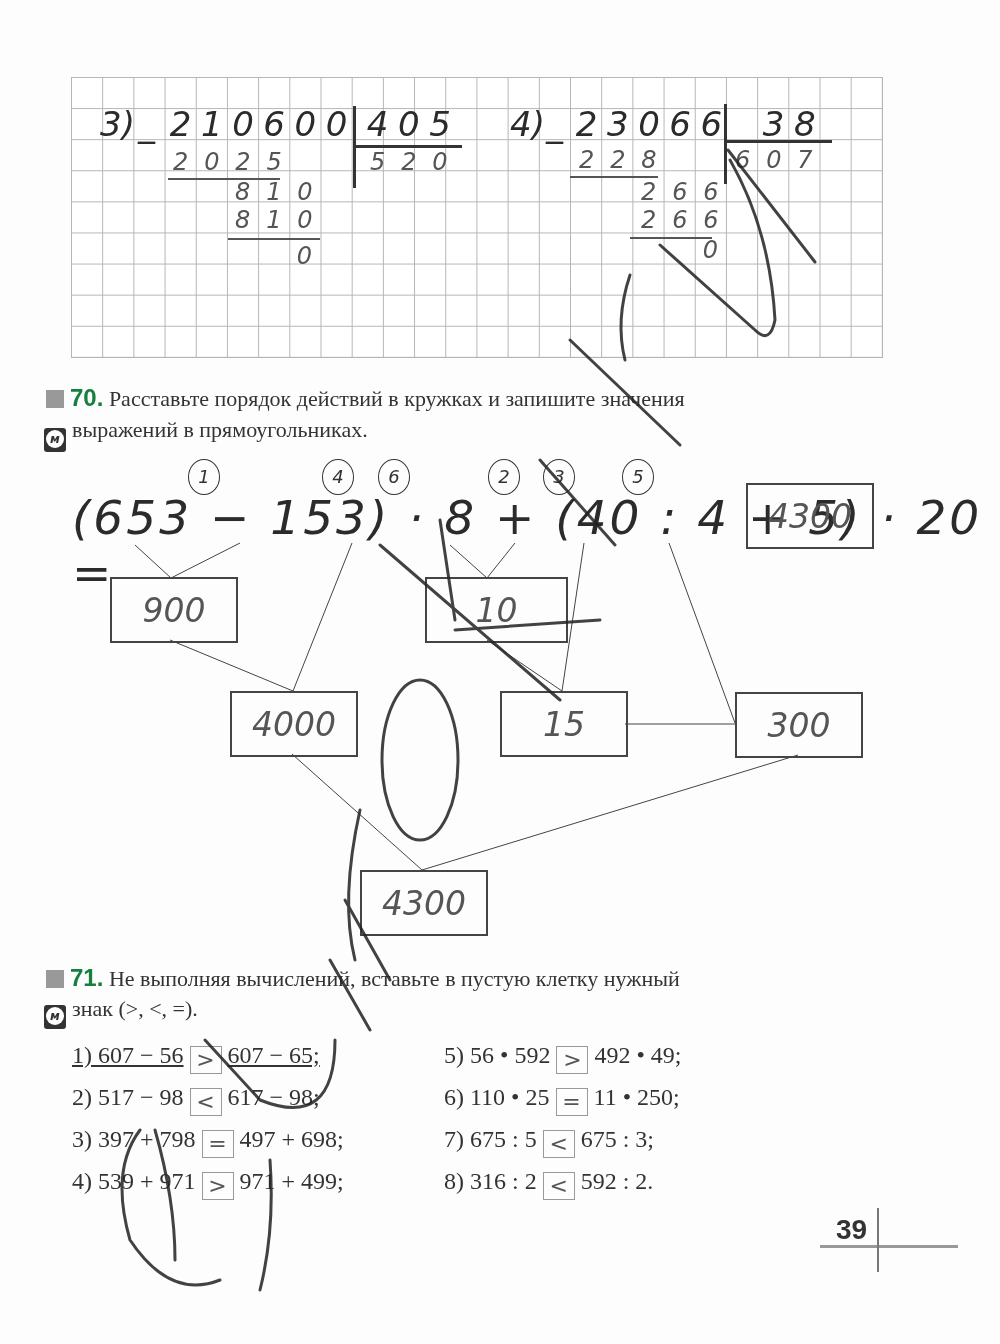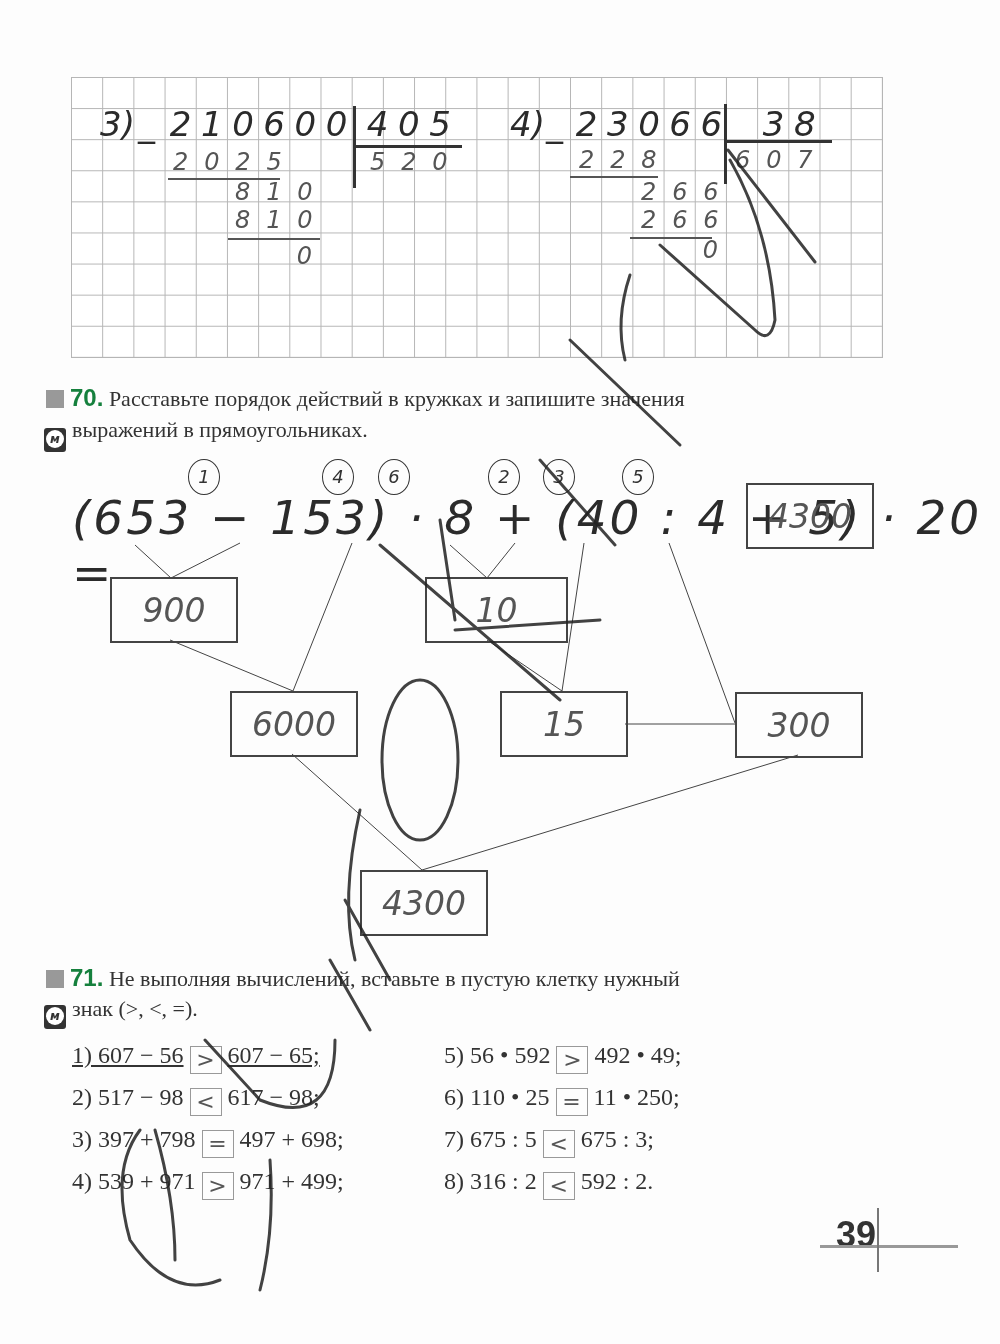--- a/index.html
+++ b/index.html
@@ -27,21 +27,21 @@
                  color:#333; font:bold italic 12px "DejaVu Sans", sans-serif; text-align:center; line-height:18px; }
   .circle { position:absolute; width:30px; height:34px; border:1.5px solid #333; border-radius:50%;
             font-family:"DejaVu Sans", sans-serif; font-style:italic; font-size:18px; text-align:center; line-height:34px; color:#333; }
   .expr { position:absolute; left:72px; top:490px; font-family:"DejaVu Sans", sans-serif; font-style:italic; font-size:47px; letter-spacing:3px; color:#2b2b2b; }
   .box { position:absolute; border:2px solid #444; background:transparent; }
   .box span { position:absolute; left:0; right:0; top:50%; transform:translateY(-50%); text-align:center;
               font-family:"DejaVu Sans", sans-serif; font-style:italic; font-size:33px; color:#555; font-weight:300; }
   .cmp { position:absolute; font-family:"Liberation Serif", serif; font-size:24px; color:#333; white-space:nowrap; }
   .cmp .sign { display:inline-block; width:30px; height:26px; border:1.5px solid #999; vertical-align:-4px;
                text-align:center; font-family:"DejaVu Sans", sans-serif; font-size:22px; line-height:26px; color:#555; margin:0 6px; }
-  .pagenum { position:absolute; left:836px; top:1214px; font-family:"Liberation Sans", sans-serif; font-weight:bold; font-size:36px; color:#333; }
+  .pagenum { position:absolute; left:836px; top:1214px; font-family:"Liberation Sans", sans-serif; font-weight:bold; font-size:28px; color:#333; }
 </style>
 </head>
 <body>
 
 <div class="grid"></div>
 
 <div class="abs hand big" style="left:100px;top:104px;">3)</div>
 <div class="abs hand big" style="left:138px;top:104px;">_</div>
 <div class="digit-row hand big" style="left:165px;top:104px;">
   <span>2</span>
@@ -160,21 +160,21 @@
   </g>
 </svg>
 
 <div class="box" style="left:110px;top:577px;width:124px;height:62px;">
     <span>900</span>
   </div>
 <div class="box" style="left:425px;top:577px;width:124px;height:62px;padding-left:15px;">
     <span>10</span>
   </div>
 <div class="box" style="left:230px;top:691px;width:124px;height:62px;">
-    <span>6000</span>
+    <span>4000</span>
   </div>
 <div class="box" style="left:500px;top:691px;width:124px;height:62px;">
     <span>15</span>
   </div>
 <div class="box" style="left:735px;top:692px;width:124px;height:62px;">
     <span>300</span>
   </div>
 <div class="box" style="left:360px;top:870px;width:124px;height:62px;">
     <span>4300</span>
   </div>

